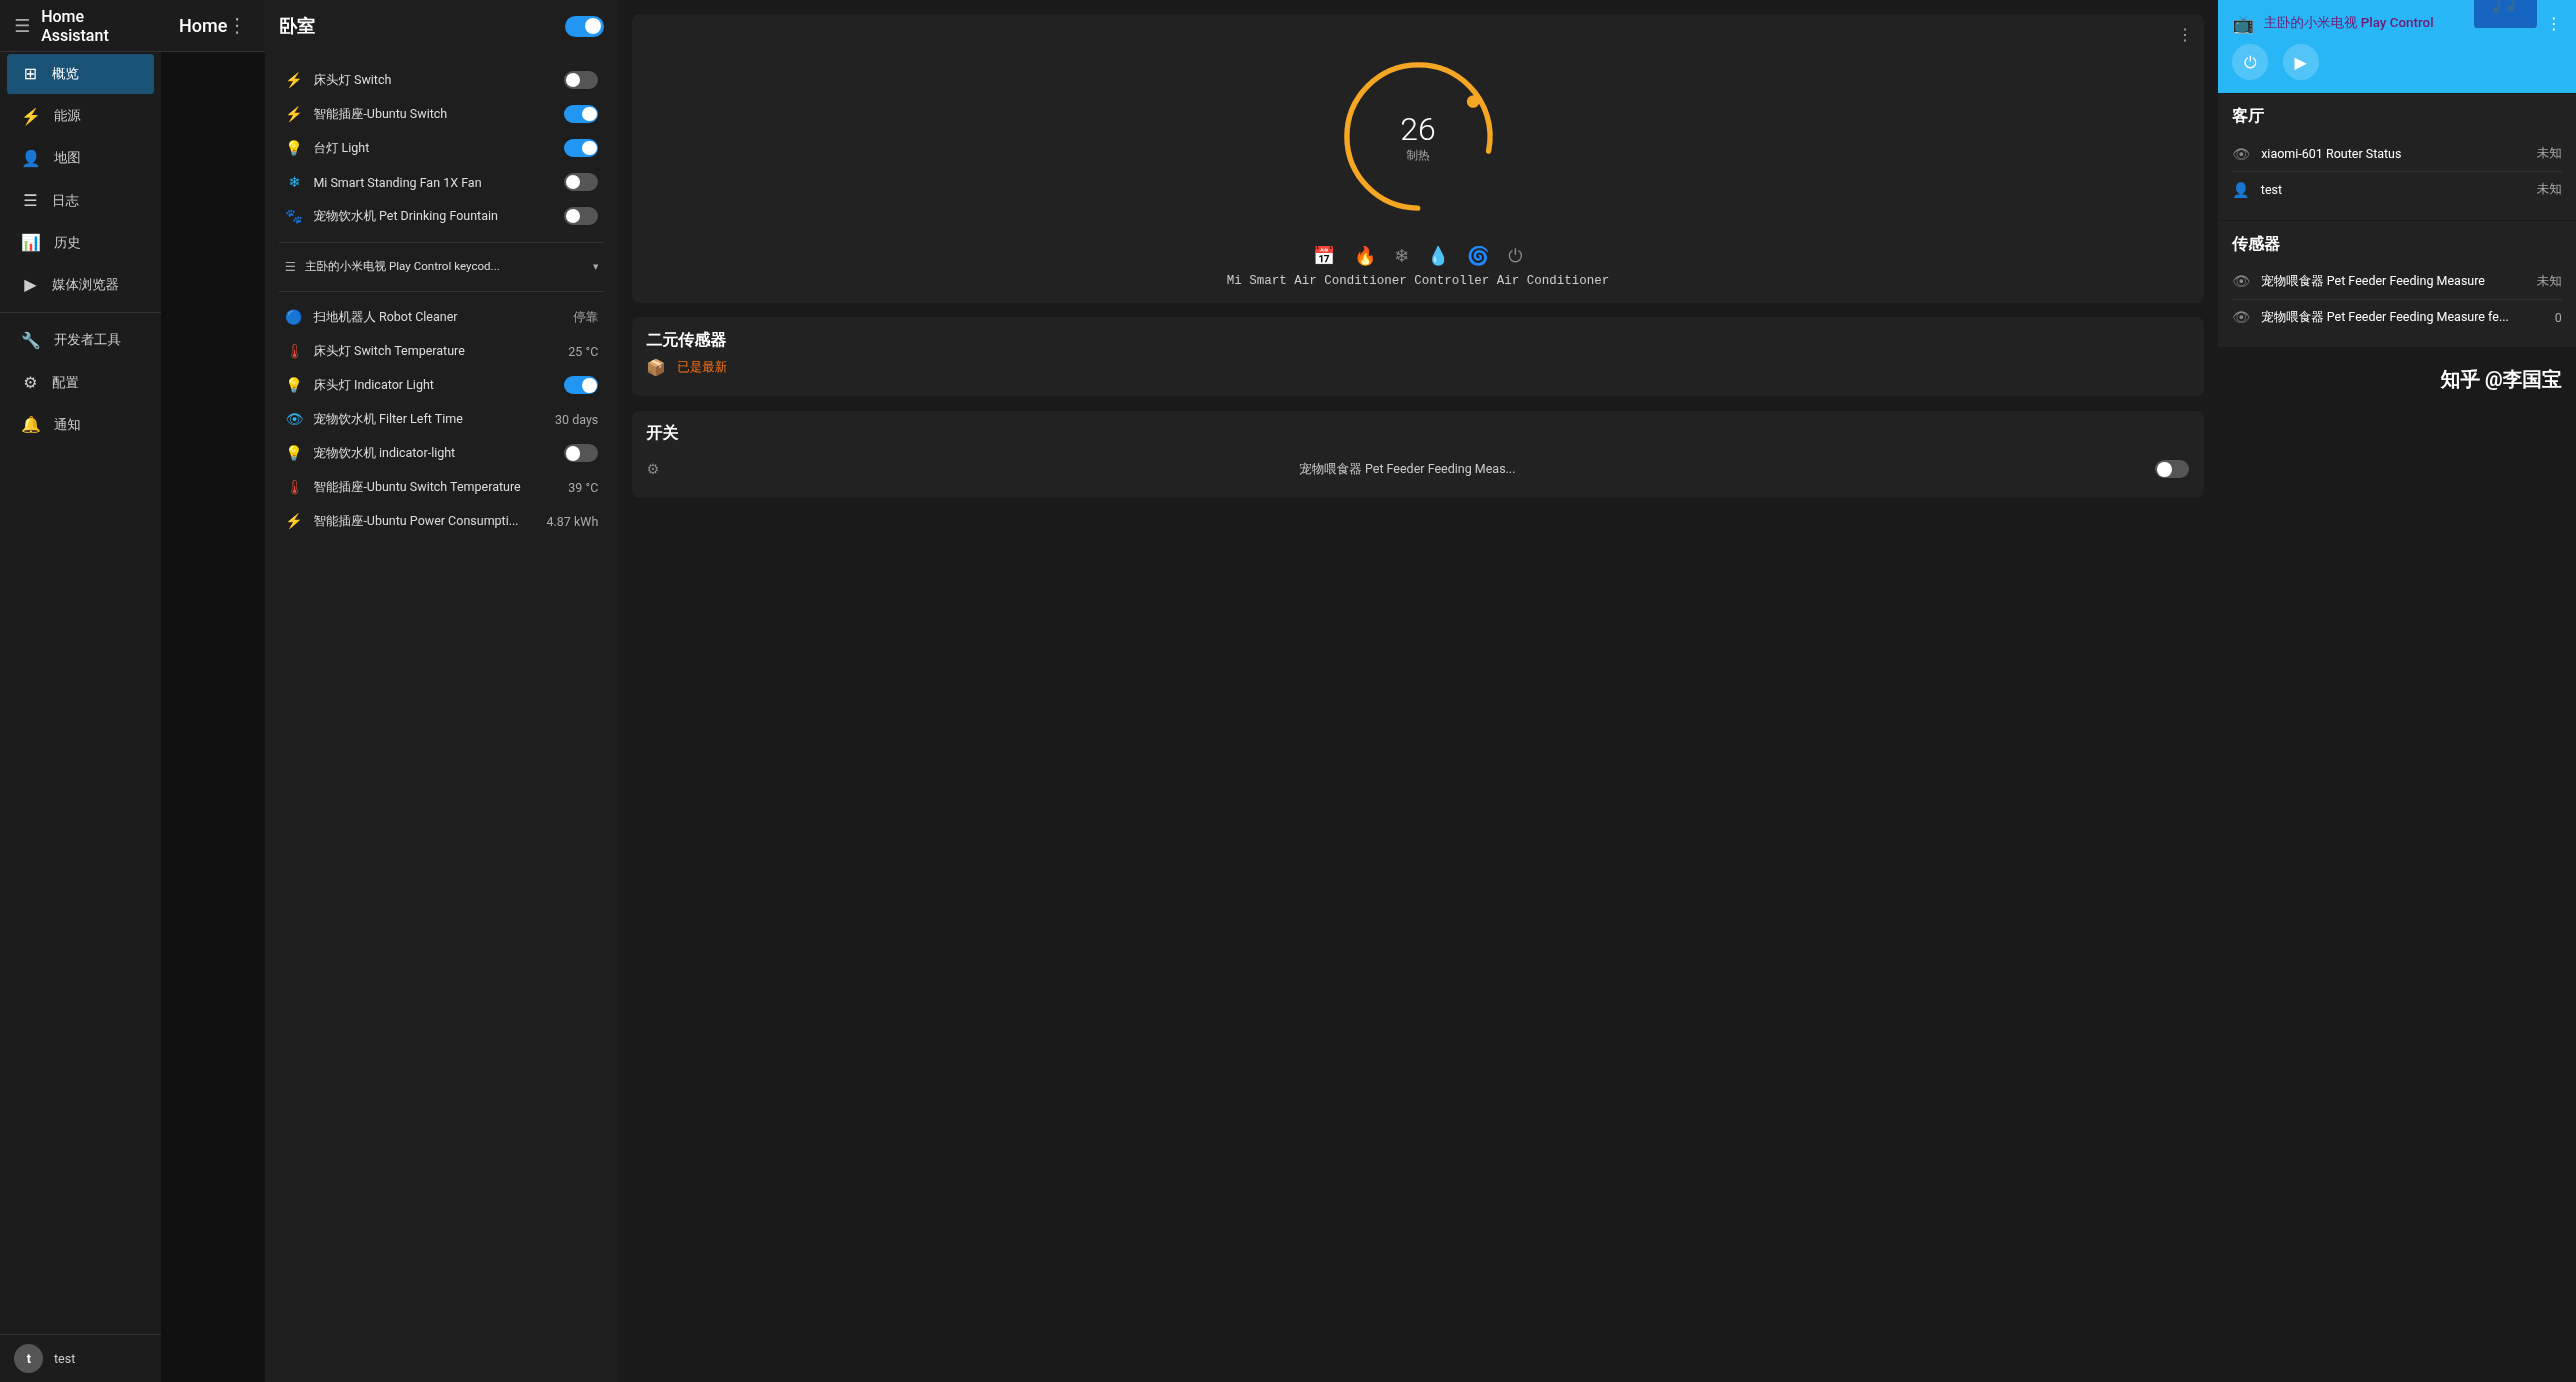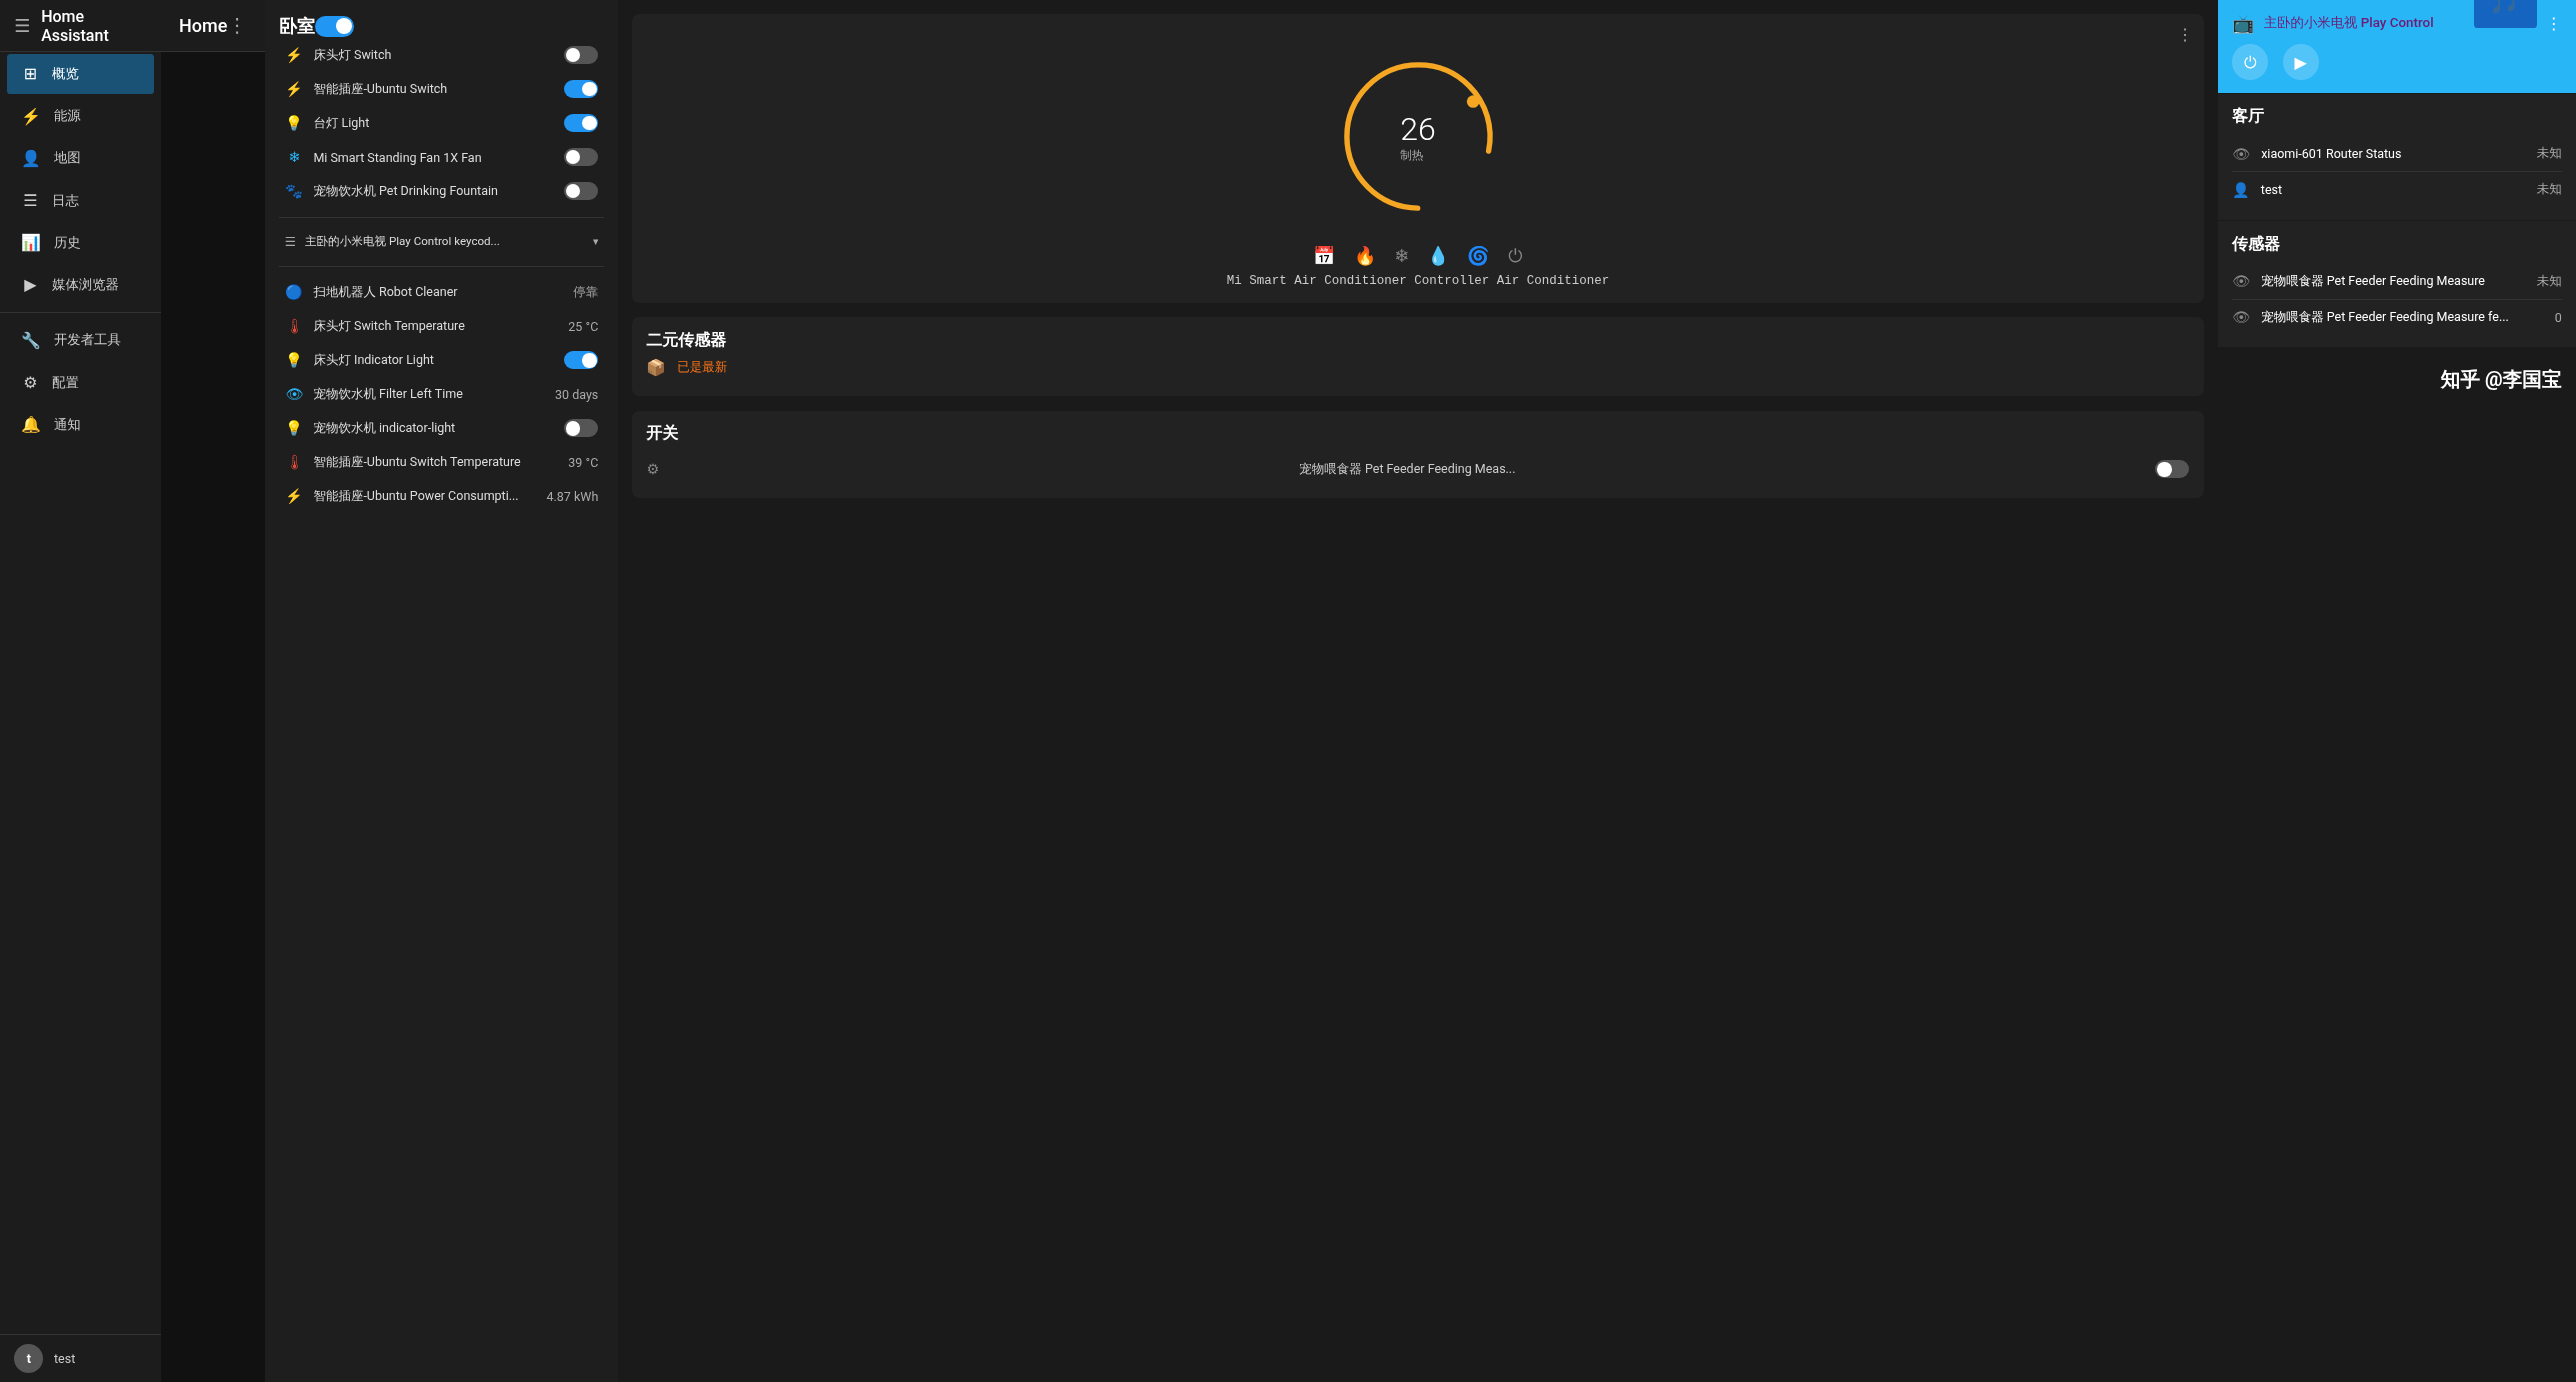--- a/index.html
+++ b/index.html
@@ -111,24 +111,24 @@
       width: 353px;
       min-width: 353px;
       background: #1e1e1e;
       overflow-y: auto;
       padding: 14.3px;
     }
 
     .panel-section-title {
       font-size: 18px;
       font-weight: 600;
-      margin-bottom: 0;
-      display: flex;
-      align-items: center;
-      justify-content: flex-start;
+      margin-bottom: 25px;
+      display: flex;
+      align-items: center;
+      justify-content: space-between;
       font-family: Liberation Mono, monospace;
     }
     .panel-section-title .toggle-on {
       width: 39px; height: 21.5px;
       background: #2196F3;
       border-radius: 10.7px;
       position: relative;
       cursor: pointer;
     }
     .panel-section-title .toggle-on::after {
@@ -225,20 +225,21 @@
       height: 179px;
     }
     .ac-circle svg {
       position: absolute;
       top: 0; left: 0;
     }
     .ac-center {
       position: absolute;
       top: 50%; left: 50%;
       transform: translate(-50%, -50%);
+      text-align: center;
     }
     .ac-temp { font-size: 32px; font-weight: 300; }
     .ac-mode { font-size: 11.6px; color: #aaa; }
     .ac-controls {
       display: flex;
       justify-content: center;
       gap: 18px;
       margin: 10.7px 0 7.2px;
     }
     .ac-ctrl-icon { font-size: 18px; color: #888; cursor: pointer; }

